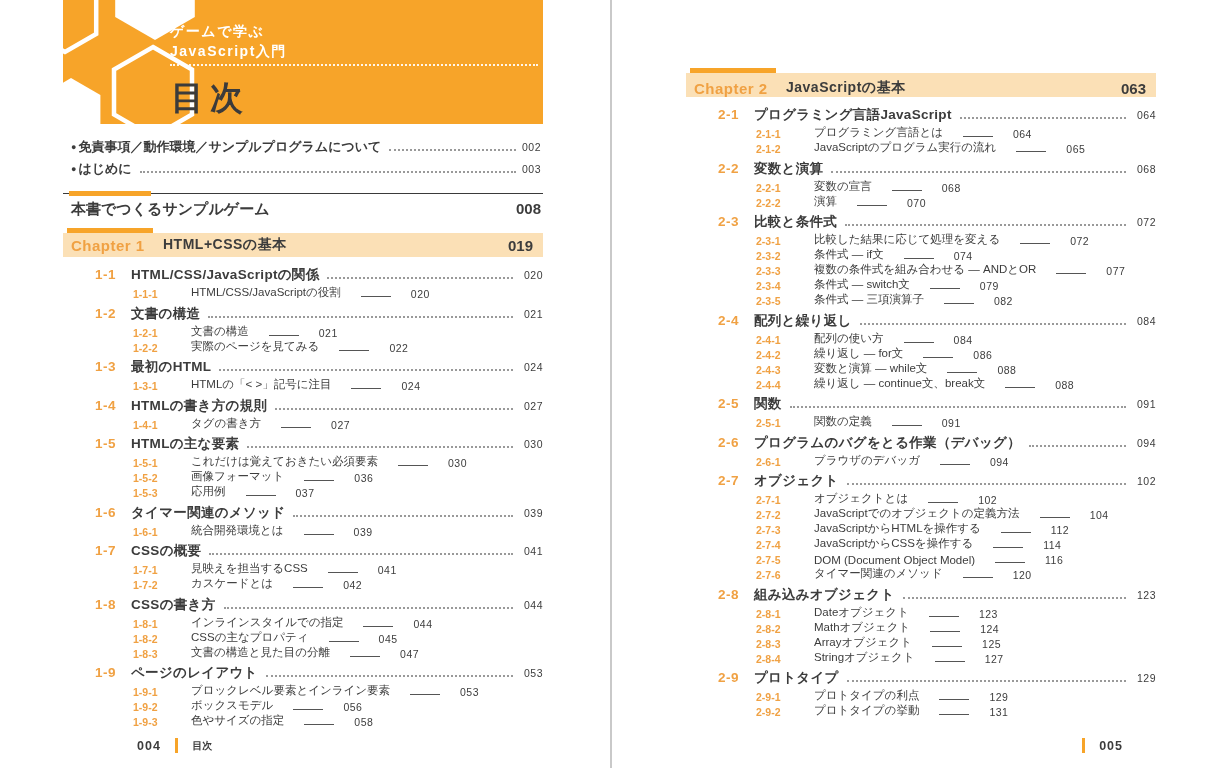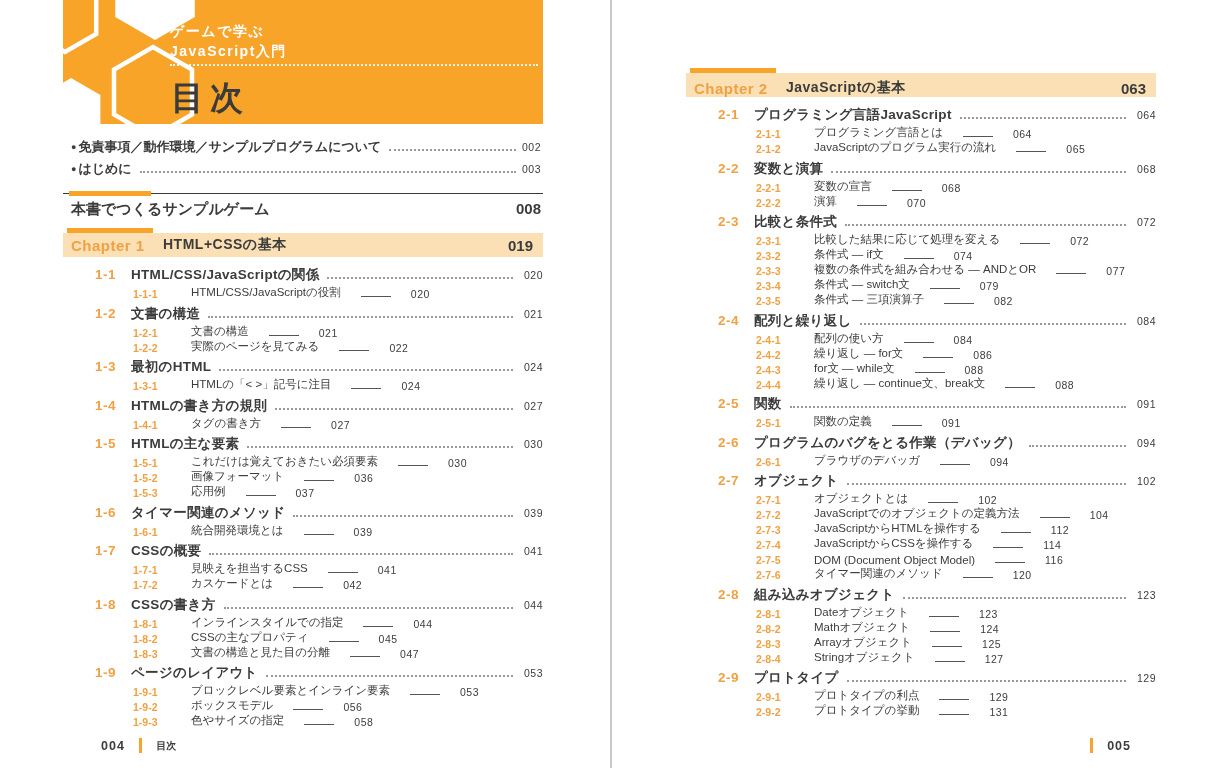--- a/index.html
+++ b/index.html
@@ -49,23 +49,23 @@
   .snum   { width:36px; color:var(--orange-text); font-size:13.5px; font-weight:bold; flex:none; letter-spacing:.5px; }
   .stitle { font-size:13.5px; font-weight:bold; flex:none; letter-spacing:.3px; }
   .spage  { font-size:10.5px; flex:none; min-width:24px; text-align:right; letter-spacing:.5px; }
   .sub { display:flex; align-items:flex-end; height:15px; padding-left:38px;gap:16px; }
   .subnum   { width:42px; color:var(--orange-text); font-size:10.5px; font-weight:bold; flex:none; }
   .subtitle { font-size:11.5px; color:#3c3c3c; flex:none; }
   .dash { display:inline-block; width:30px; height:11px; border-bottom:1.2px solid #555; margin:0 4px 3px 4px; flex:none; }
   .subpage { font-size:10.5px; letter-spacing:.5px; }
 
   
-  .footer { position:absolute; bottom:20px; display:flex; align-items:flex-end; }
+  .footer { position:absolute; bottom:20px; display:flex; align-items:flex-end;margin-left:36px; }
   .footer-left  { left:38px; }
-  .footer-right { right:25px; }
+  .footer-right { right:33px; }
   .folio { font-size:12.5px; font-weight:bold; letter-spacing:1px; }
   .footer-bar { width:3.5px; height:15px; background:var(--orange); margin:0 14px; }
   .footer-label { font-size:10px; font-weight:bold; }
 </style>
 </head>
 <body>
 
 <div class="spread">
   <div class="gutter-line"></div>
 
@@ -372,21 +372,21 @@
           <span class="subpage">084</span>
         </div>
         <div class="sub">
           <span class="subnum">2-4-2</span>
           <span class="subtitle">繰り返し — for文</span>
           <span class="dash"></span>
           <span class="subpage">086</span>
         </div>
         <div class="sub">
           <span class="subnum">2-4-3</span>
-          <span class="subtitle">for文 — while文</span>
+          <span class="subtitle">変数と演算 — while文</span>
           <span class="dash"></span>
           <span class="subpage">088</span>
         </div>
         <div class="sub">
           <span class="subnum">2-4-4</span>
           <span class="subtitle">繰り返し — continue文、break文</span>
           <span class="dash"></span>
           <span class="subpage">088</span>
         </div>
         <div class="sec">

